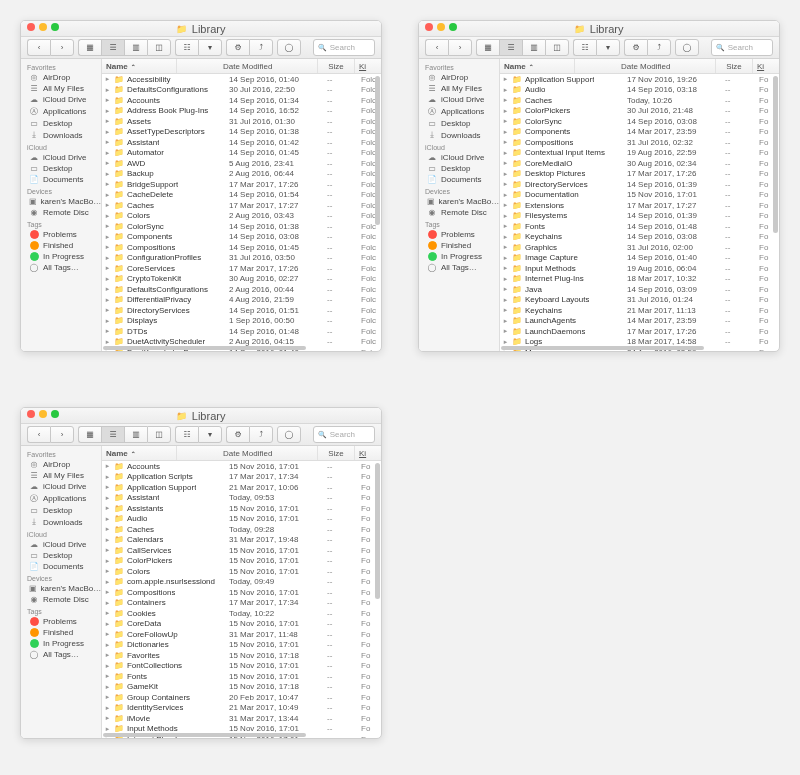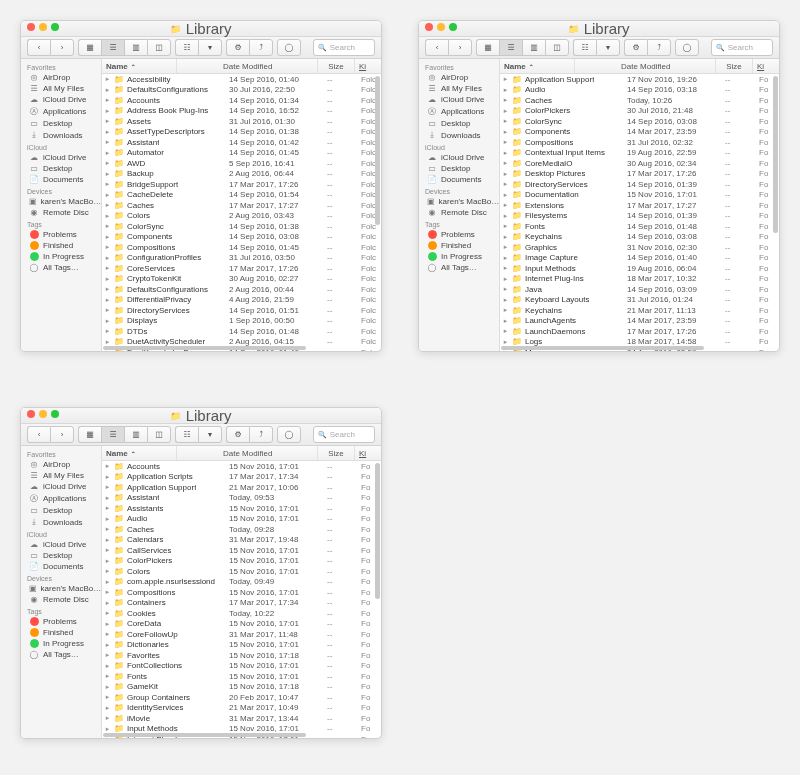--- a/index.html
+++ b/index.html
@@ -48,21 +48,21 @@
     gap: 4px;
   }
   .traffic span {
     width: 8px;
     height: 8px;
     border-radius: 50%;
     display: inline-block;
   }
   .title-center { display: flex; align-items: center; gap: 4px; }
   .title-center .folder-glyph { color:#6fb7e8; font-size:9px; }
-  .title-center .title-label { font-size: 15px; color:#555; }
+  .title-center .title-label { font-size: 11px; color:#555; }
   
   .toolbar {
     height: 21px;
     background: linear-gradient(#f6f6f6,#ebebeb);
     border-bottom: 1px solid #d4d4d4;
     display: flex;
     align-items: center;
     padding: 0 6px;
     gap: 4px;
   }
@@ -427,21 +427,21 @@
                   <div class="c-date">14 Sep 2016, 01:45</div>
                   <div class="c-size">--</div>
                   <div class="c-kind">Folc</div>
                 </div>
                 <div class="row">
                   <div class="c-name">
                     <span class="disclosure">▸</span>
                     <span class="folder-ic">📁</span>
                     <span class="nm">AWD</span>
                   </div>
-                  <div class="c-date">5 Sep 2016, 16:41</div>
+                  <div class="c-date">5 Aug 2016, 23:41</div>
                   <div class="c-size">--</div>
                   <div class="c-kind">Folc</div>
                 </div>
                 <div class="row">
                   <div class="c-name">
                     <span class="disclosure">▸</span>
                     <span class="folder-ic">📁</span>
                     <span class="nm">Backup</span>
                   </div>
                   <div class="c-date">2 Aug 2016, 06:44</div>
@@ -939,21 +939,21 @@
                   <div class="c-date">14 Sep 2016, 03:08</div>
                   <div class="c-size">--</div>
                   <div class="c-kind">Fo</div>
                 </div>
                 <div class="row">
                   <div class="c-name">
                     <span class="disclosure">▸</span>
                     <span class="folder-ic">📁</span>
                     <span class="nm">Graphics</span>
                   </div>
-                  <div class="c-date">31 Nov 2016, 02:30</div>
+                  <div class="c-date">31 Jul 2016, 02:00</div>
                   <div class="c-size">--</div>
                   <div class="c-kind">Fo</div>
                 </div>
                 <div class="row">
                   <div class="c-name">
                     <span class="disclosure">▸</span>
                     <span class="folder-ic">📁</span>
                     <span class="nm">Image Capture</span>
                   </div>
                   <div class="c-date">14 Sep 2016, 01:40</div>

